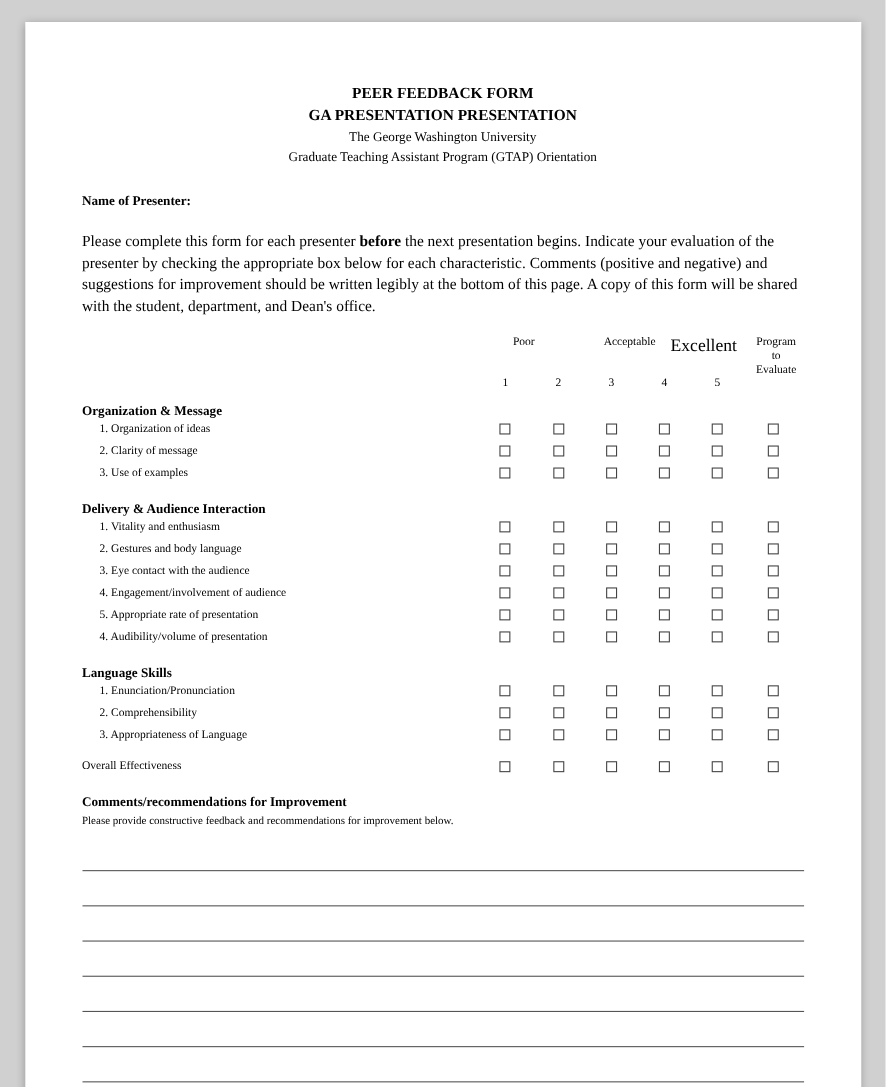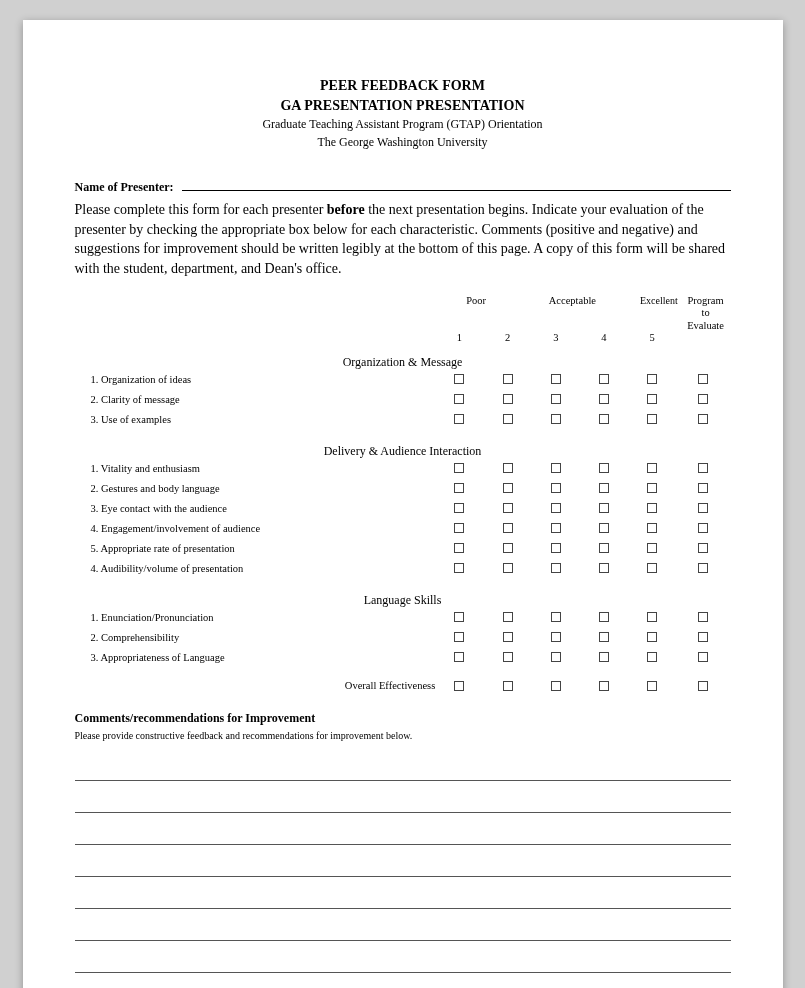--- a/index.html
+++ b/index.html
@@ -38,22 +38,23 @@
     }
 
     .header-subtitle {
       font-size: 12px;
       line-height: 1.5;
     }
 
     .name-row {
       display: flex;
       align-items: baseline;
-      margin-bottom: 5px;
+      margin-bottom: 20px;
       margin-top: 8px;
+      flex-direction: column;
     }
 
     .name-label {
       font-size: 12px;
       font-weight: bold;
       white-space: nowrap;
       margin-right: 8px;
     }
 
     .name-line {
@@ -67,24 +68,23 @@
       line-height: 1.4;
       margin-bottom: 16px;
     }
 
     .instructions strong {
       font-weight: bold;
     }
 
     .section-header {
       font-size: 12px;
-      font-weight: normal;
+      font-weight: bold;
       margin-top: 12px;
       margin-bottom: 4px;
-      text-align: center;
     }
 
     .rating-row {
       display: flex;
       align-items: flex-start;
       margin-bottom: 2px;
       min-height: 18px;
     }
 
     .rating-row-label {
@@ -122,21 +122,20 @@
       display: inline-block;
       background: #fff;
       flex-shrink: 0;
     }
 
     .overall-row {
       display: flex;
       align-items: center;
       margin-top: 10px;
       margin-bottom: 8px;
-      text-align: right;
     }
 
     .overall-label {
       width: 55%;
       flex-shrink: 0;
       font-size: 10.5px;
     }
 
     .comments-section {
       margin-top: 20px;
@@ -184,42 +183,42 @@
     }
 
     .top-label-acceptable {
       width: 76px;
       text-align: right;
       font-size: 10.5px;
     }
 
     .top-label-excellent {
       width: 76px;
-      text-align: right;
-      font-size: 10px;
+      text-align: center;
+      font-size: 16px;
     }
 
     .top-label-unable {
       width: 44px;
       text-align: center;
       font-size: 10.5px;
       line-height: 1.2;
     }
 
   </style>
 </head>
 <body>
 
 <div class="page">
 
   <div class="header">
     <div class="header-title-main">PEER FEEDBACK FORM</div>
     <div class="header-title-main">GA PRESENTATION PRESENTATION</div>
+    <div class="header-subtitle">The George Washington University</div>
     <div class="header-subtitle">Graduate Teaching Assistant Program (GTAP) Orientation</div>
-    <div class="header-subtitle">The George Washington University</div>
   </div>
 
   <div class="name-row">
     <span class="name-label">Name of Presenter:</span>
     <div class="name-line"></div>
   </div>
 
   <div class="instructions">
     <span>Please complete this form for each presenter </span><strong>before</strong><span> the next presentation begins. Indicate your evaluation of the presenter by checking the appropriate box below for each characteristic. Comments (positive and negative) and suggestions for improvement should be written legibly at the bottom of this page. A copy of this form will be shared with the student, department, and Dean's office.</span>
   </div>

